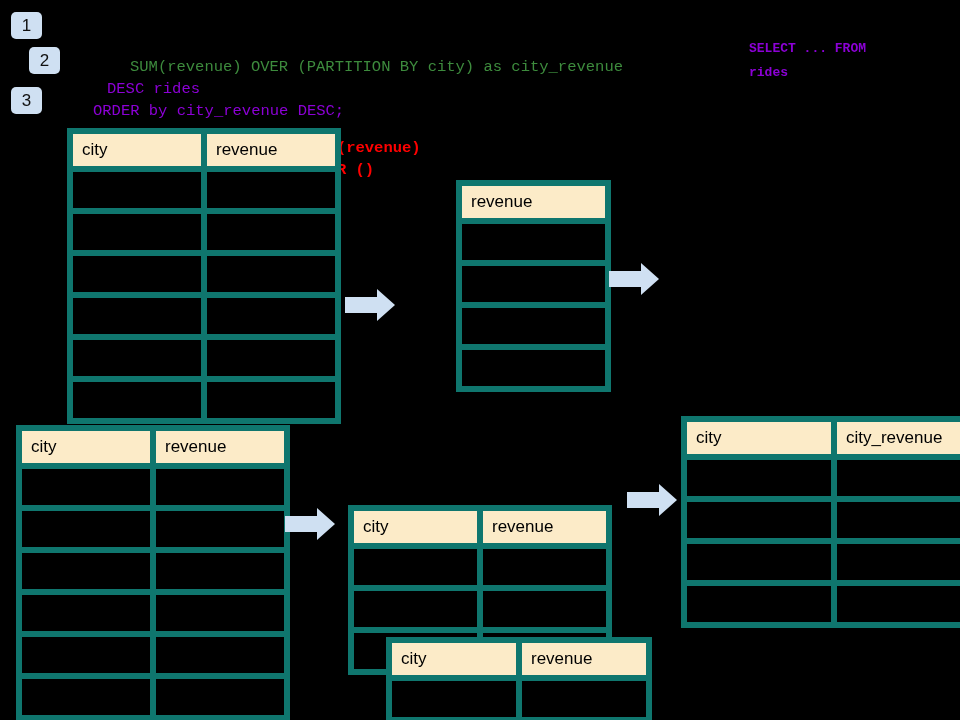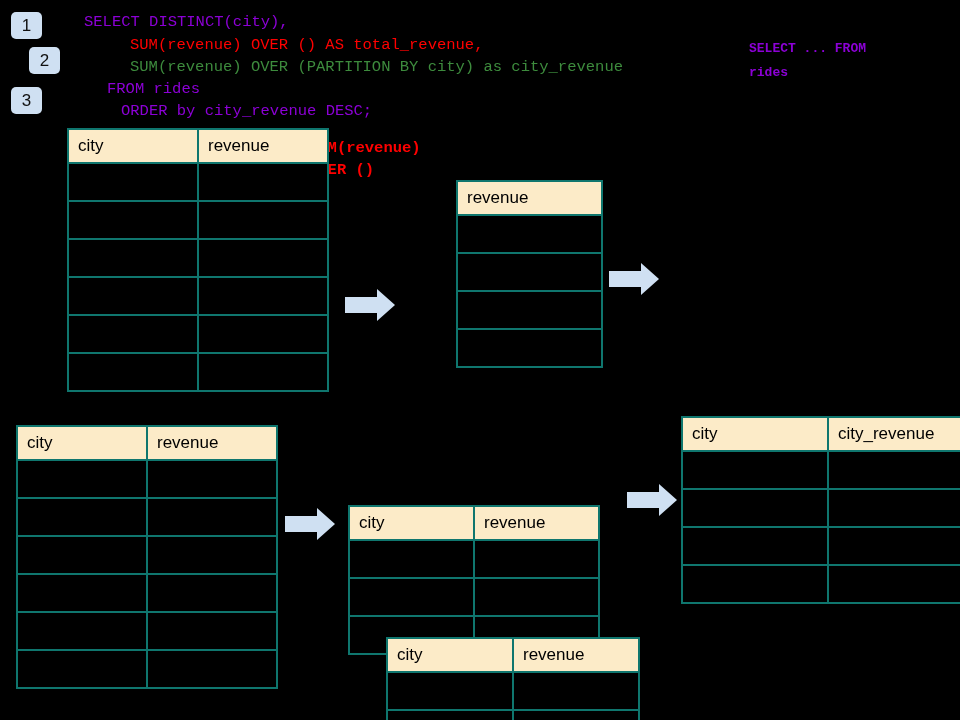--- a/index.html
+++ b/index.html
@@ -72,21 +72,21 @@
   }
 
   
   .tbl {
     position: absolute;
     border-collapse: collapse;
     background: #000000;
     table-layout: fixed;
   }
   .tbl th, .tbl td {
-    border: 2px solid #0f766e;
+    border: 6px solid #0f766e;
     padding: 0;
     margin: 0;
     text-align: left;
     vertical-align: middle;
   }
   .tbl th {
     background: #fcebc8;
     color: #000000;
     font-family: "Liberation Sans", sans-serif;
     font-size: 17px;
@@ -107,25 +107,23 @@
 </style>
 </head>
 <body>
 
 <div id="canvas">
 
   <div class="step-badge" style="left:11px; top:12px;">1</div>
   <div class="step-badge" style="left:29px; top:47px;">2</div>
   <div class="step-badge" style="left:11px; top:87px;">3</div>
 
-  <div class="code-block c-purple" style="left:84px; top:11px;">SELECT DISTINCT(city),</div>
-  <div class="code-block c-red" style="left:130px; top:34px;">SUM(revenue) OVER () AS total_revenue,</div>
   <div class="code-block c-green" style="left:130px; top:56px;text-align:right;">SUM(revenue) OVER (PARTITION BY city) as city_revenue</div>
-  <div class="code-block c-purple" style="left:107px; top:78px;">FROM rides</div>
-  <div class="code-block c-purple" style="left:121px; top:100px;">ORDER by city_revenue DESC;</div>
+  <div class="code-block c-purple" style="left:107px; top:78px;">DESC rides</div>
+  <div class="code-block c-purple" style="left:93px; top:100px;">ORDER by city_revenue DESC;</div>
 
   <div class="side-note" style="left:749px; top:37px;">SELECT ... FROM
 rides</div>
 
   <div class="annot c-red" style="left:309px; top:137px;">SUM(revenue)
 OVER ()</div>
 
   <table class="tbl" style="left:67px; top:128px; width:238px;">
     <thead>
       <tr>

